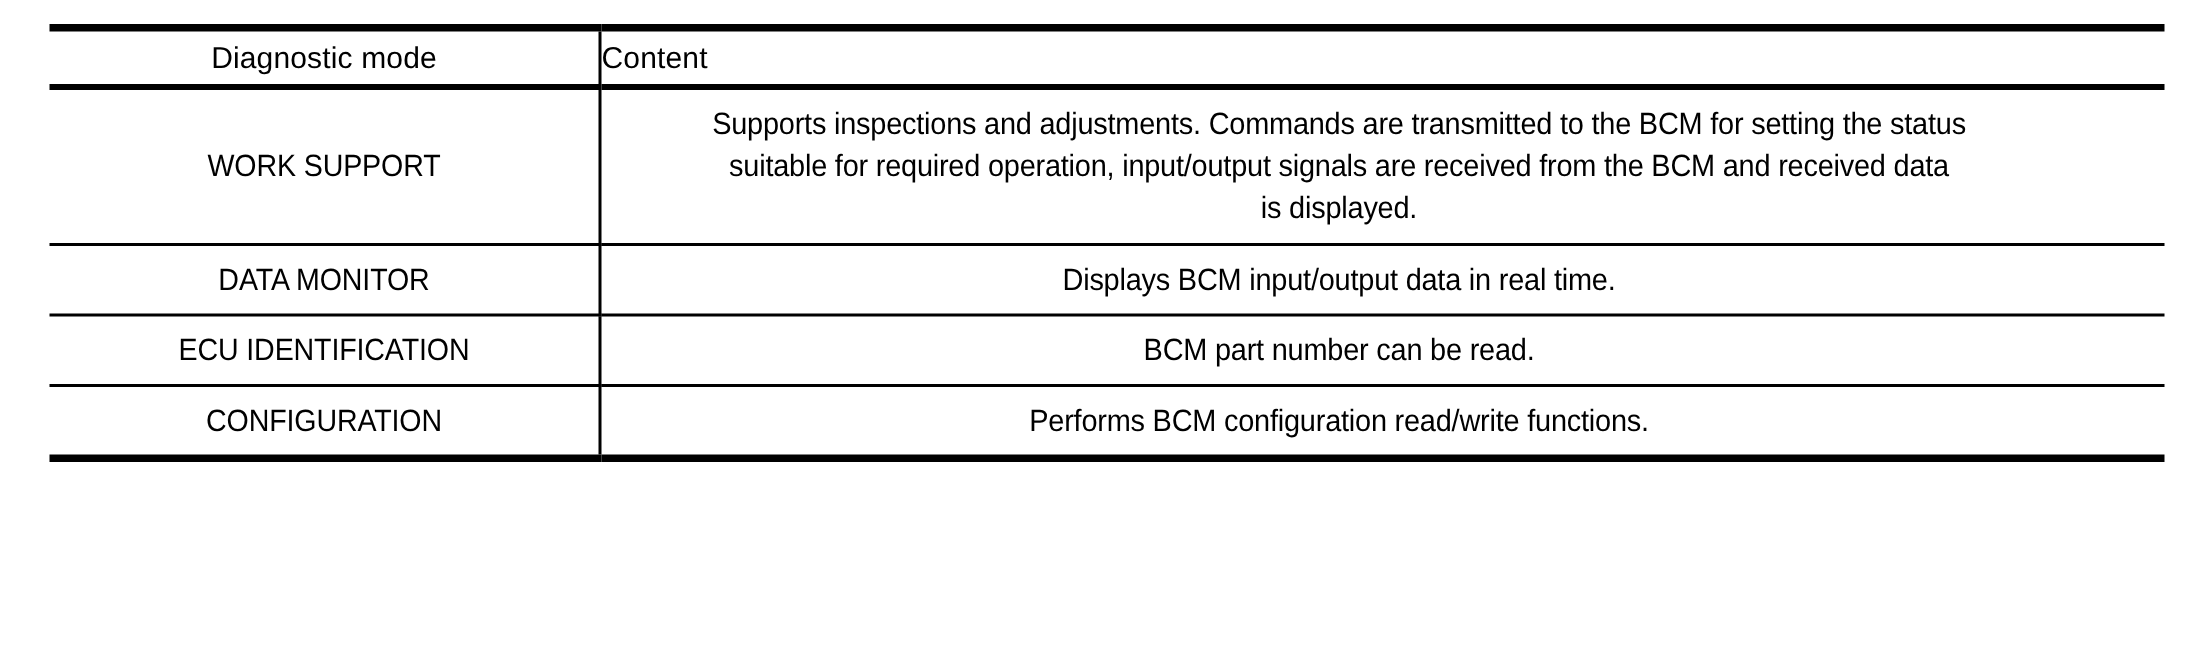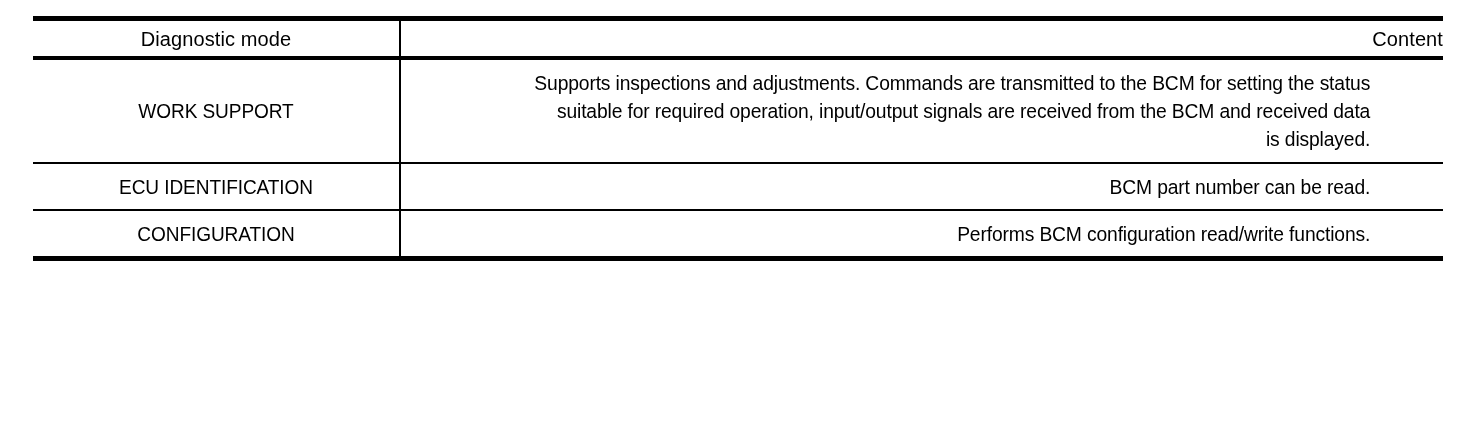--- a/index.html
+++ b/index.html
@@ -57,21 +57,21 @@
   .col-mode {
     border-right: 2px solid #000000;
   }
 
   .col-mode {
     width: 366px;
     text-align: center;
   }
 
   .col-content {
-    text-align: right;
+    text-align: center;
   }
 
   .hdr-label {
     font-size: 20px;
     letter-spacing: 0.1px;
     line-height: 1.1;
     display: block;
   }
 
   .mode-label {
@@ -112,40 +112,50 @@
   <table class="diag-table">
     <colgroup>
       <col class="colgroup-mode">
       <col class="colgroup-content">
     </colgroup>
     <thead>
       <tr>
         <th class="col-mode">
           <span class="hdr-label">Diagnostic mode</span>
         </th>
-        <th class="col-content" style="text-align:right;">
+        <th class="col-content" style="text-align:left;">
           <span class="hdr-label">Content</span>
         </th>
       </tr>
     </thead>
     <tbody>
 
       <tr class="row-work">
         <td class="col-mode">
           <span class="mode-label">WORK SUPPORT</span>
         </td>
         <td class="col-content">
           <span class="content-text">
             <span class="content-line">Supports inspections and adjustments. Commands are transmitted to the BCM for setting the status</span>
             <span class="content-line">suitable for required operation, input/output signals are received from the BCM and received data</span>
             <span class="content-line">is displayed.</span>
           </span>
         </td>
       </tr>
 
+      <tr class="row-data">
+        <td class="col-mode">
+          <span class="mode-label">DATA MONITOR</span>
+        </td>
+        <td class="col-content">
+          <span class="content-text">
+            <span class="content-line">Displays BCM input/output data in real time.</span>
+          </span>
+        </td>
+      </tr>
 
 
 
 
       <tr class="row-ecu">
         <td class="col-mode">
           <span class="mode-label">ECU IDENTIFICATION</span>
         </td>
         <td class="col-content">
           <span class="content-text">

